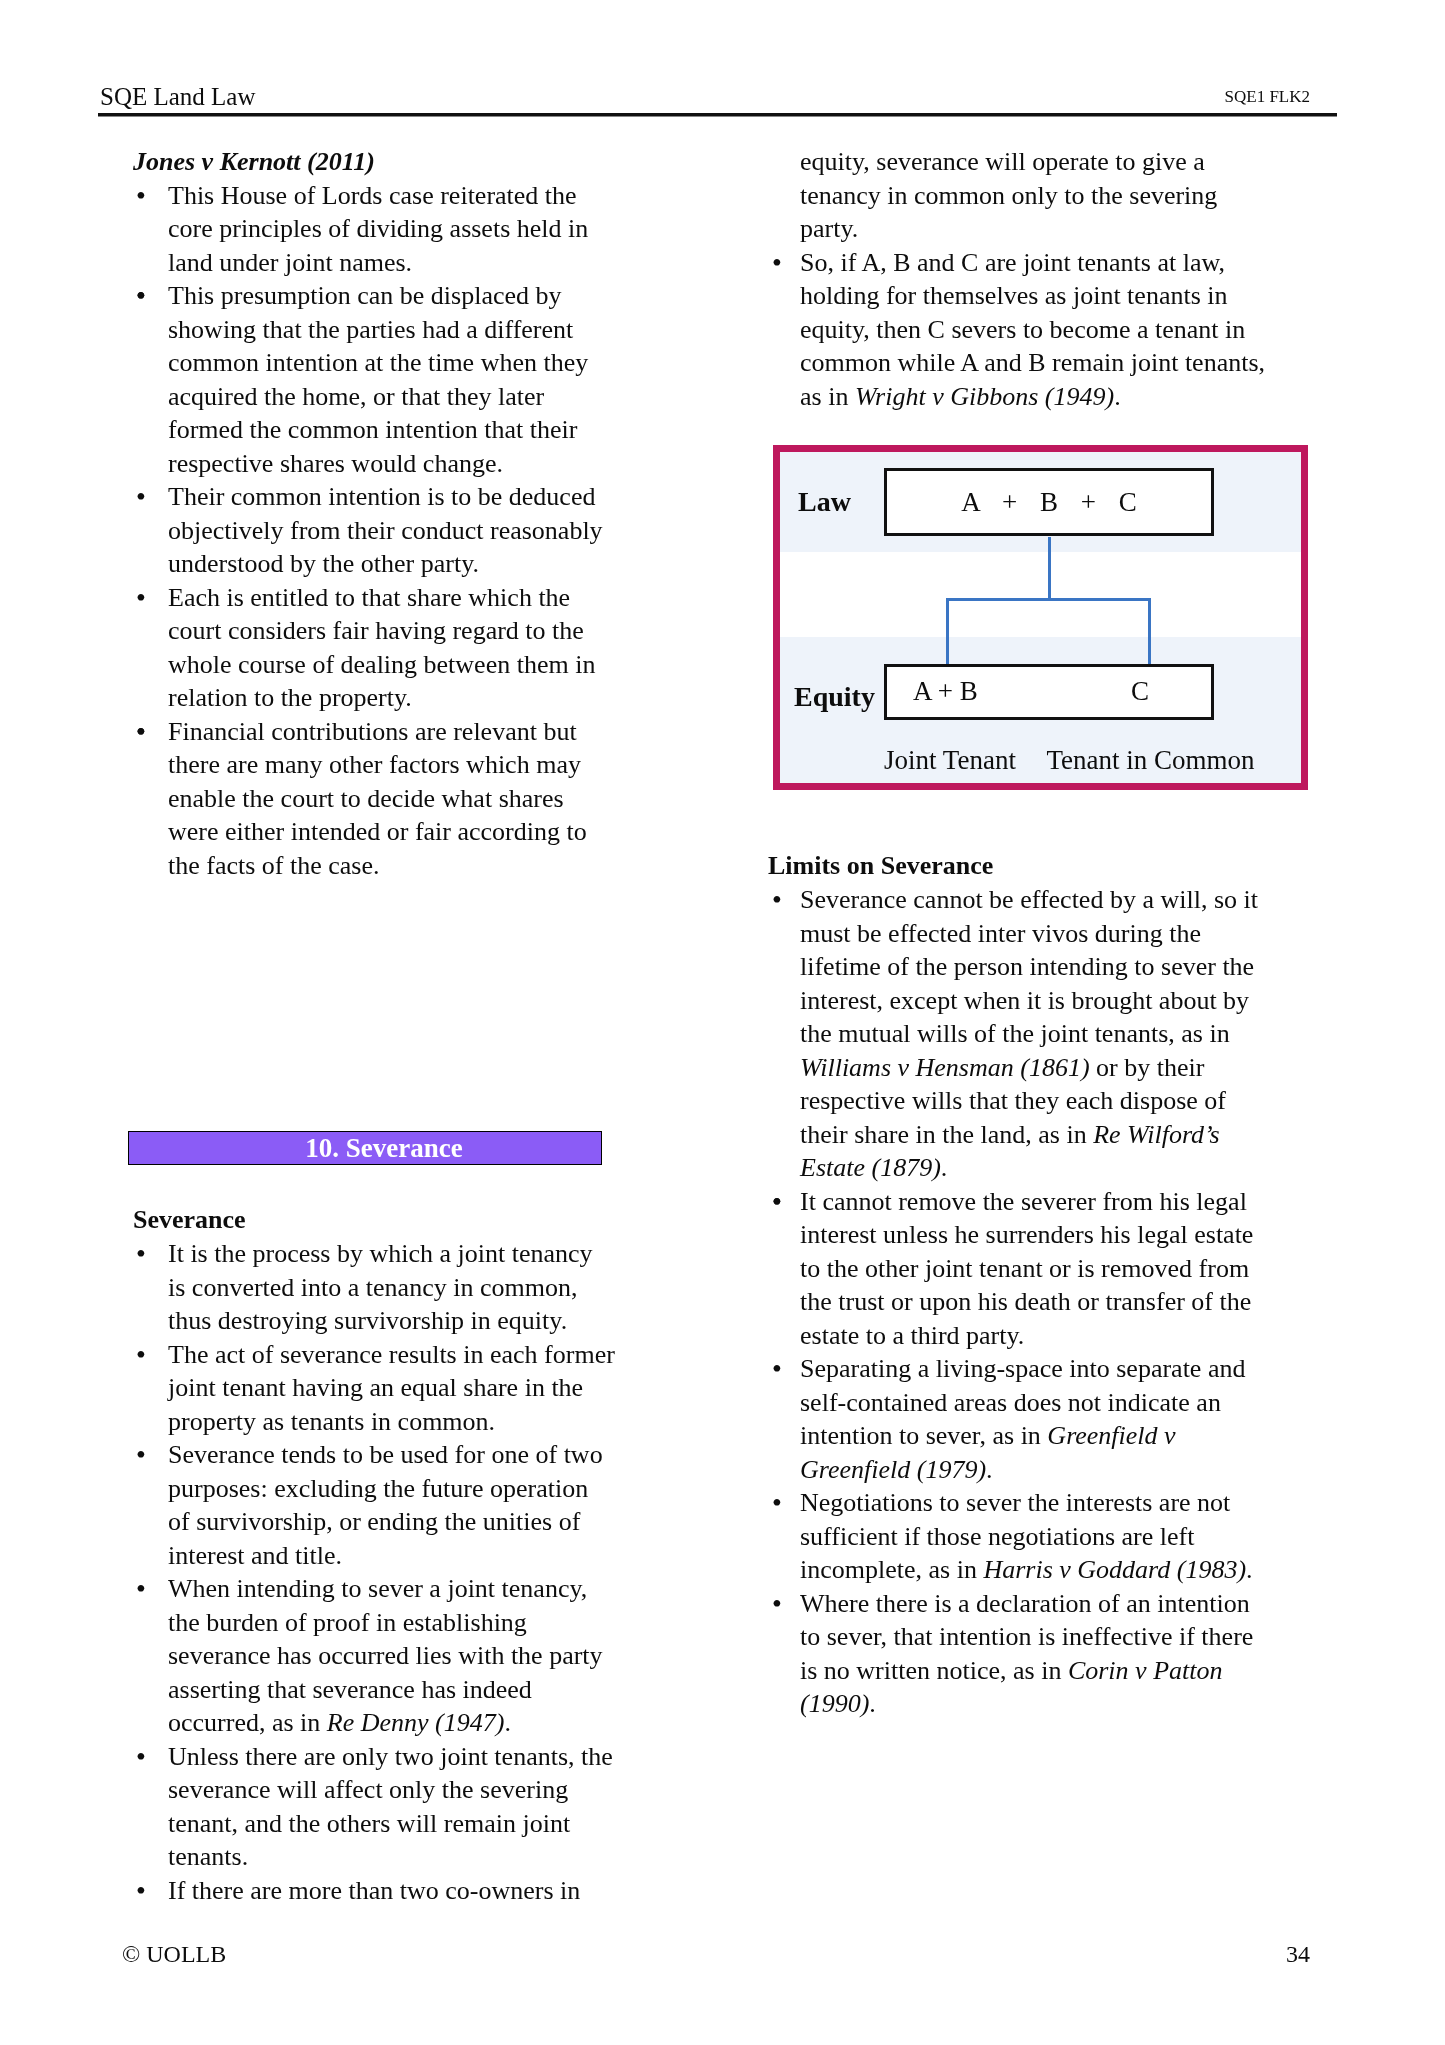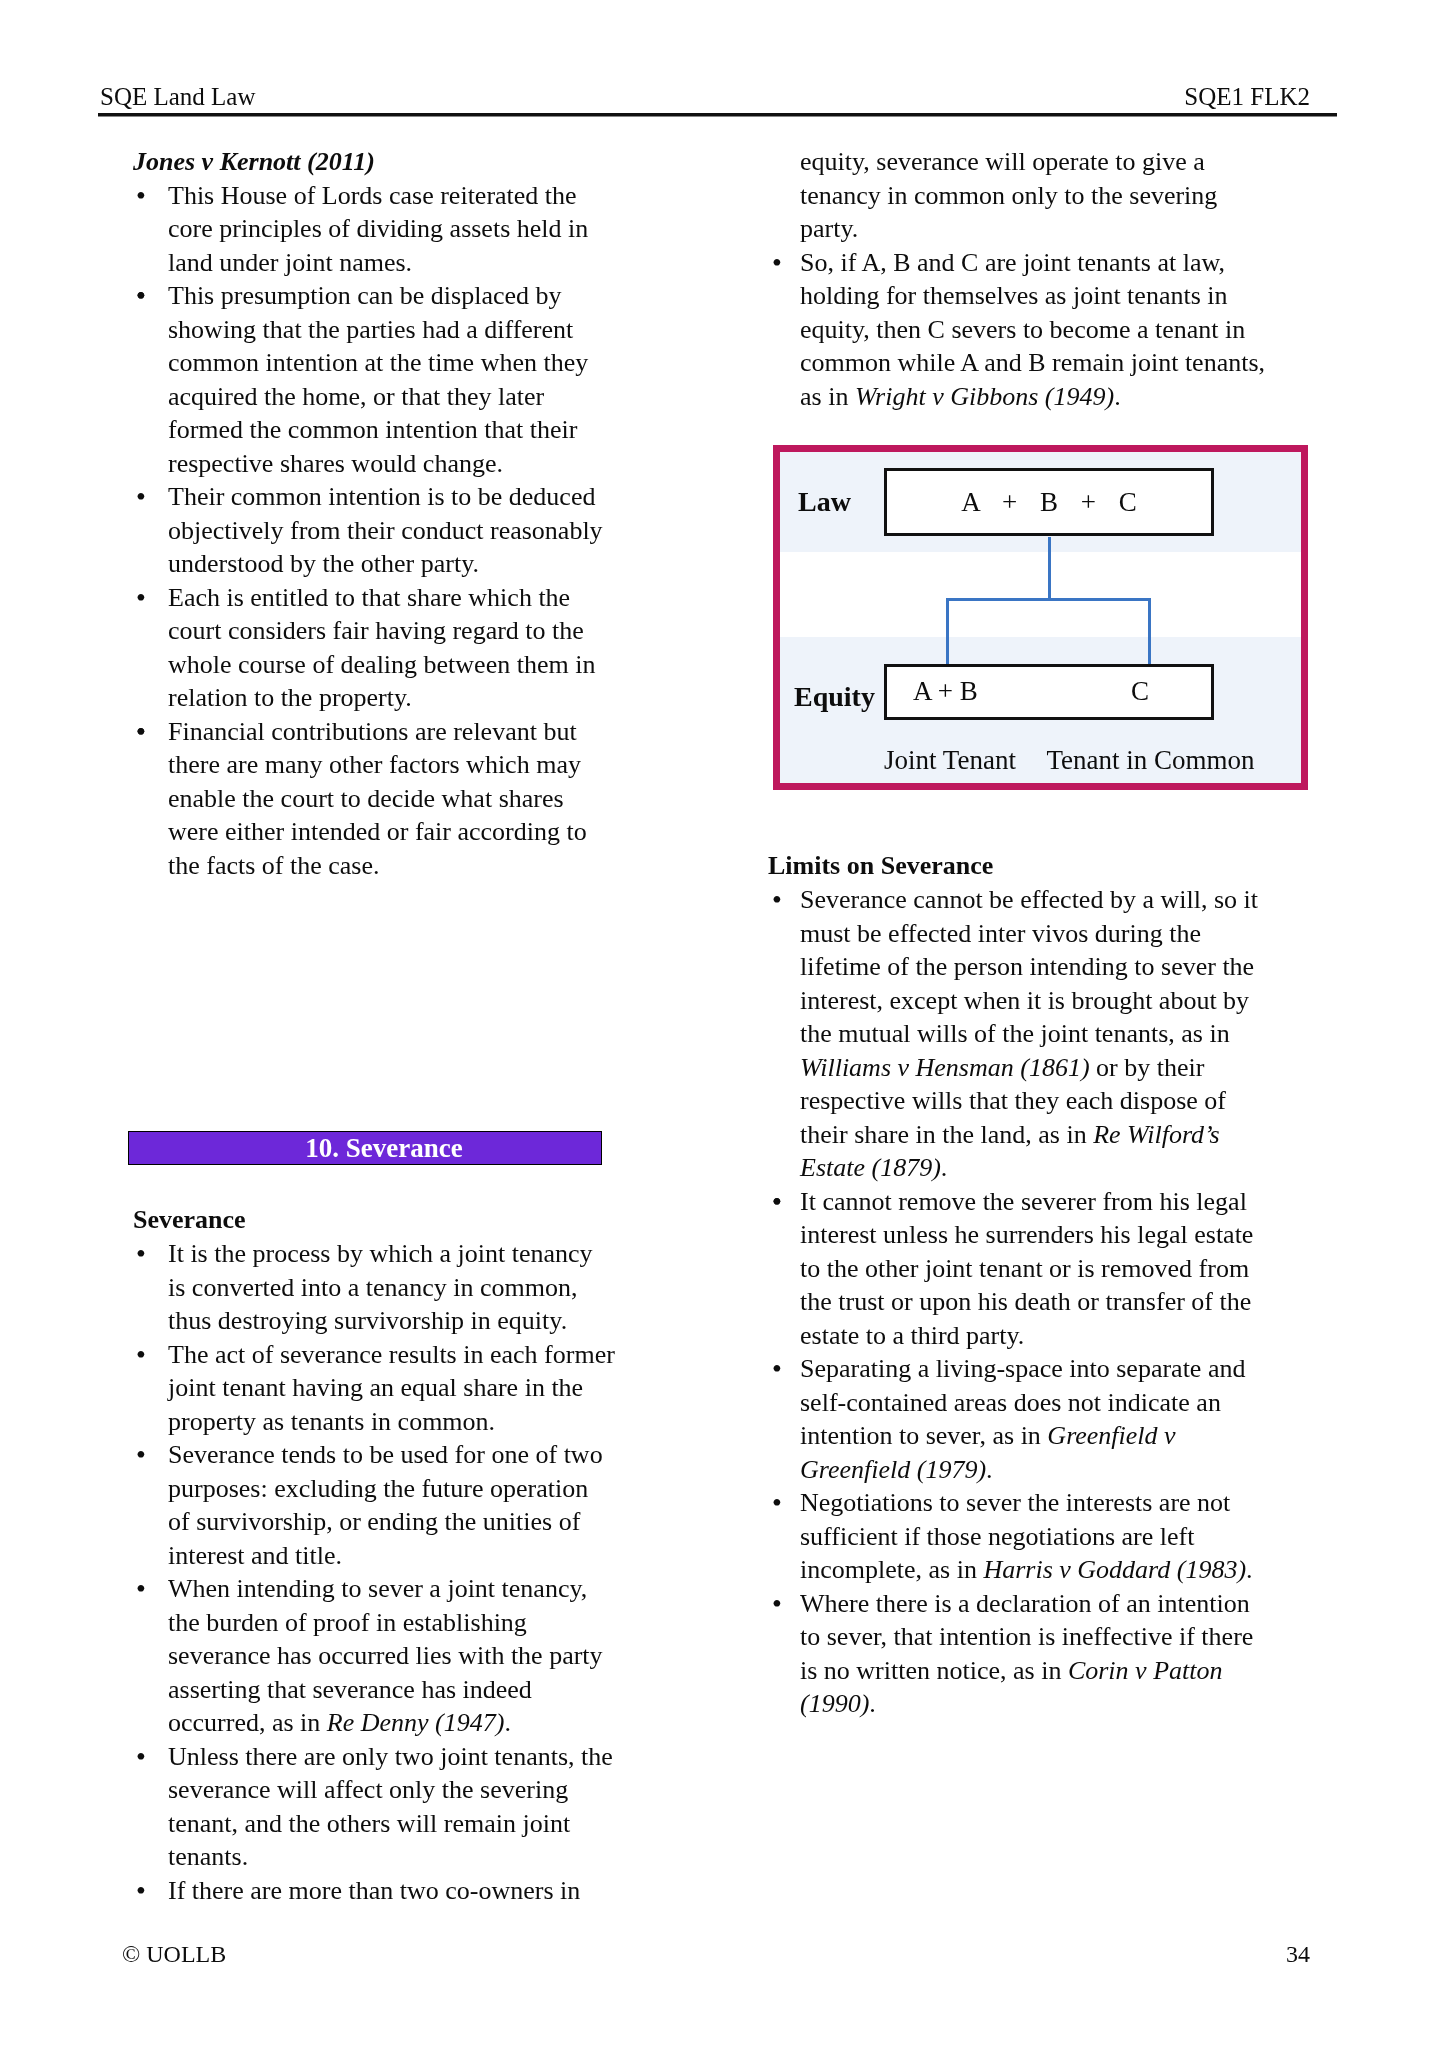--- a/index.html
+++ b/index.html
@@ -7,38 +7,38 @@
     width:1445px; height:2045px; position:relative;
     background:#ffffff; color:#0d0d0d;
     font-family:"Liberation Serif", serif;
     font-size:26px; line-height:33.5px;
     overflow:hidden;
   }
   :root { --band:#eef3fa; --conn:#3a75c4; }
 
   
   .hdr-left  { position:absolute; left:100px; top:80px; font-size:25px; }
-  .hdr-right { position:absolute; right:135px; top:80px; font-size:25px;text-align:center; }
+  .hdr-right { position:absolute; right:135px; top:80px; font-size:17px;text-align:center; }
   .hdr-rule  { position:absolute; left:98px; right:108px; top:113px; height:3px;
                background:#111; border-bottom:1px solid #888; }
 
   
   .case-block   { position:absolute; left:100px; top:145px; width:515px; }
   .case-heading { font-weight:bold; font-style:italic; padding-left:33px; }
   ul.plist { margin:0; padding:0; }
   ul.plist li { position:relative; list-style:none; }
   .left-list  li { padding-left:68px; }
   .left-list  li .dot { left:36px; }
   .right-list li { padding-left:30px; }
   .right-list li .dot { left:2px; }
   .dot  { position:absolute; top:0; font-size:28px; }
   .btxt {}
 
   .banner { position:absolute; left:128px; top:1131px; width:474px; height:34px;
-            background:#6d28d9; border:1px solid #000; color:#fff;
+            background:#8b5cf6; border:1px solid #000; color:#fff;
             font-weight:bold; font-size:27px; line-height:33px;
             text-align:center; padding-left:38px; box-sizing:border-box; }
 
   .sev-heading { position:absolute; left:133px; top:1203px; font-weight:bold; }
   .sev-list    { position:absolute; left:100px; top:1237px; width:515px; }
 
   .cont-block  { position:absolute; left:770px; top:145px; width:500px; }
   .cont-para   { margin:0 0 0 30px; }
   .limits-heading { position:absolute; left:768px; top:849px; font-weight:bold; }
   .limits-list { position:absolute; left:770px; top:883px; width:500px; }

